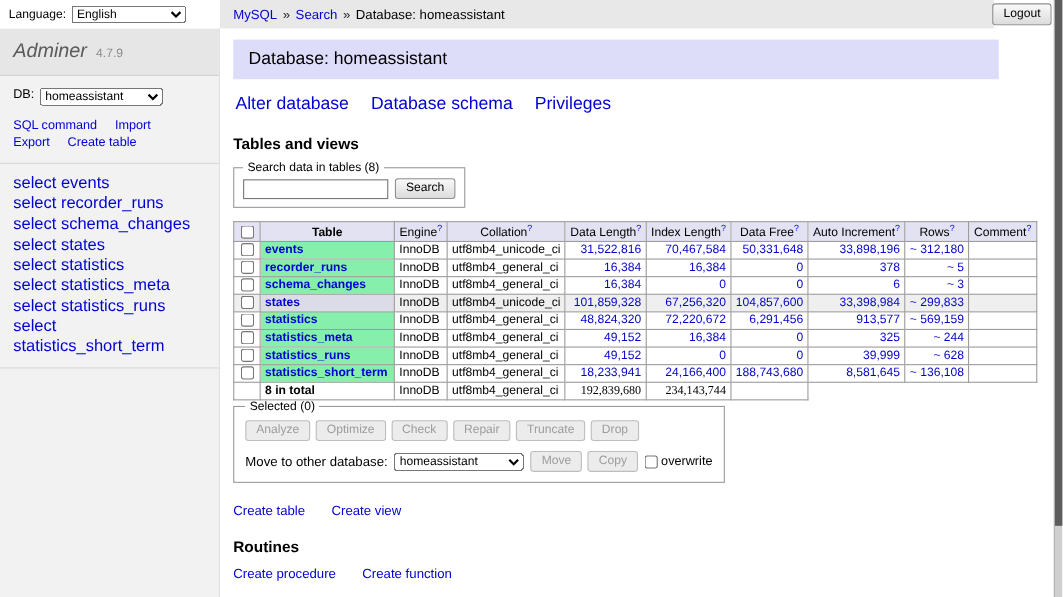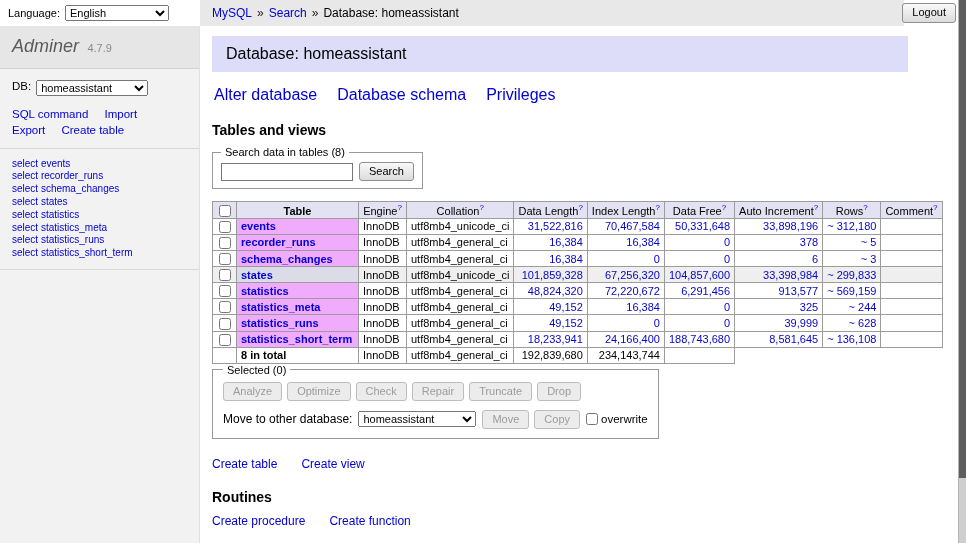--- a/index.html
+++ b/index.html
@@ -27,51 +27,51 @@
 
   
   .sidebar { width:200px; background:#f2f2f2; border-right:1px solid #e0e0e0; overflow:hidden; }
   .logo-band { background:#e6e6e6; padding:10px 12px 11px; border-bottom:1px solid #d2d2d2; }
   .app-name { font-style:italic; font-size:18px; color:#5a5a5a; }
   .app-version { font-size:11px; color:#8a8a8a; margin-left:5px; }
   .db-row { padding:11px 12px 2px; display:flex; align-items:flex-start; gap:5px; font-size:11.5px; }
   .db-select { width:112px; font-size:11px; font-family:inherit; }
   .sb-links { padding:9px 12px 10px; border-bottom:1px solid #d8d8d8; font-size:11.5px; line-height:1.35; }
   .sb-links a { margin-right:13px; }
-  .table-list { list-style:none; padding:8px 12px 10px; border-bottom:1px solid #d8d8d8; font-size:10px; line-height:1.18;text-decoration:underline; }
+  .table-list { list-style:none; padding:8px 12px 10px; border-bottom:1px solid #d8d8d8; font-size:15px; line-height:1.18;text-decoration:underline; }
   .table-list a { display:inline-block; padding:0.5px 0; }
 
   
   .main { flex:1; background:#fff; padding:10px 0 0 12px; overflow:hidden; }
   .page-title { background:#ddddfa; font-size:16px; font-weight:400; padding:9px 14px; margin-right:58px; }
   .nav-links { margin:14px 0 0 2px; display:flex; gap:20px; font-size:16px; }
   h3 { font-size:14px; font-weight:600; margin:18px 0 0 0; }
 
   fieldset { border:1px solid #999; width:fit-content; padding:4px 8px 7px; }
   legend { font-size:11px; padding:0 4px; }
   .search-fieldset { margin-top:8px; }
   .search-row { display:flex; align-items:center; gap:6px; }
   .search-input { width:132px; height:18px; font-size:11px; font-family:inherit; border:1px solid #767676; padding:1px 3px; }
 
   
   .data-table { border-collapse:collapse; margin-top:12px; font-size:11px; table-layout:fixed; }
   .data-table th, .data-table td { border:1px solid #9c9c9c; padding:1px 4px; height:16px;
       overflow:hidden; white-space:nowrap; text-align:left; vertical-align:middle; }
   .data-table thead th { background:#e2e2f2; font-weight:400; text-align:center; }
   .data-table thead th.h-bold { font-weight:700; }
-  .data-table tbody th { background:#f0abfc; font-weight:700; }
+  .data-table tbody th { background:#86efac; font-weight:700; }
   .data-table tbody tr.highlight td { background:#efefef; }
   .data-table tbody tr.highlight th { background:#dcdce8; }
   .c-check { text-align:center !important; }
   .num { text-align:right !important; color:#0404c8; }
   .tname { font-weight:700; }
   sup.help { color:#0000d2; font-size:8px; }
   input[type="checkbox"] { width:12px; height:12px; vertical-align:middle; }
   .data-table tfoot td { background:#fff; color:#000; }
-  .data-table tfoot td.num { color:#000; }
+  .data-table tfoot td.num { color:#000;font-family:Liberation Serif, serif; }
   .data-table tfoot .total-label { font-weight:700; }
   .data-table tfoot td.no-border { border:none; background:transparent; }
 
   
   .selected-fieldset { margin-top:0; padding:6px 10px 9px; }
   .action-row { display:flex; gap:5px; }
   .move-row { display:flex; align-items:center; gap:6px; margin-top:9px; font-size:12px; }
   .move-select { width:118px; font-size:11px; font-family:inherit; }
   .overwrite-wrap { display:flex; align-items:center; gap:3px; font-size:11.5px; }
 

